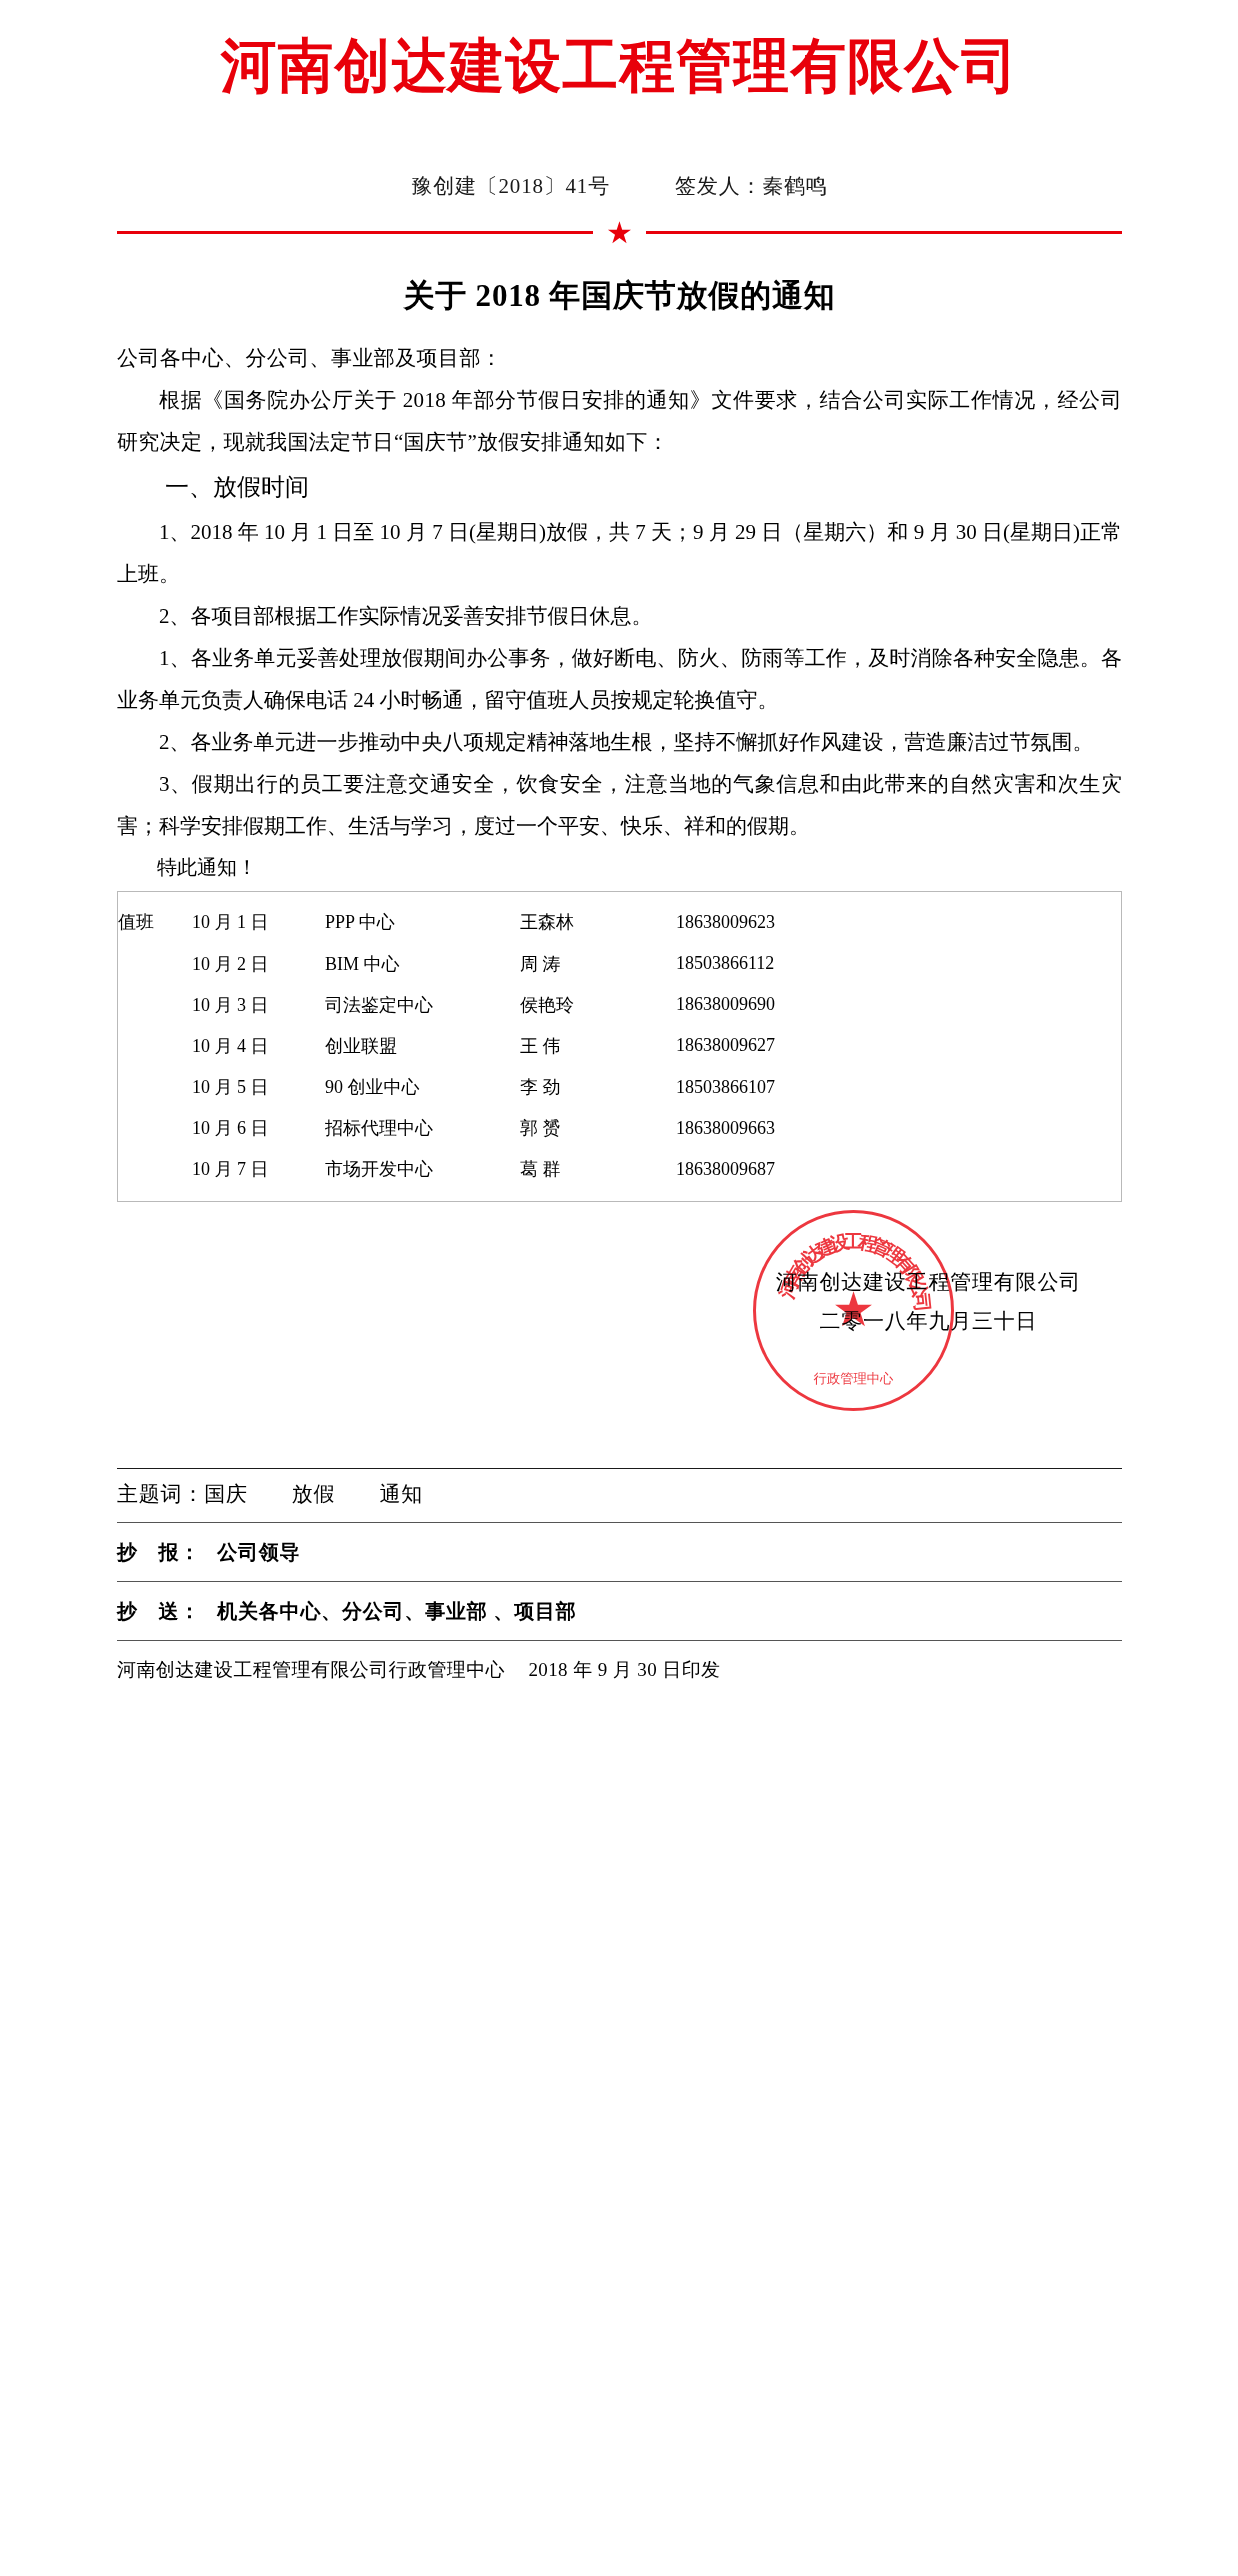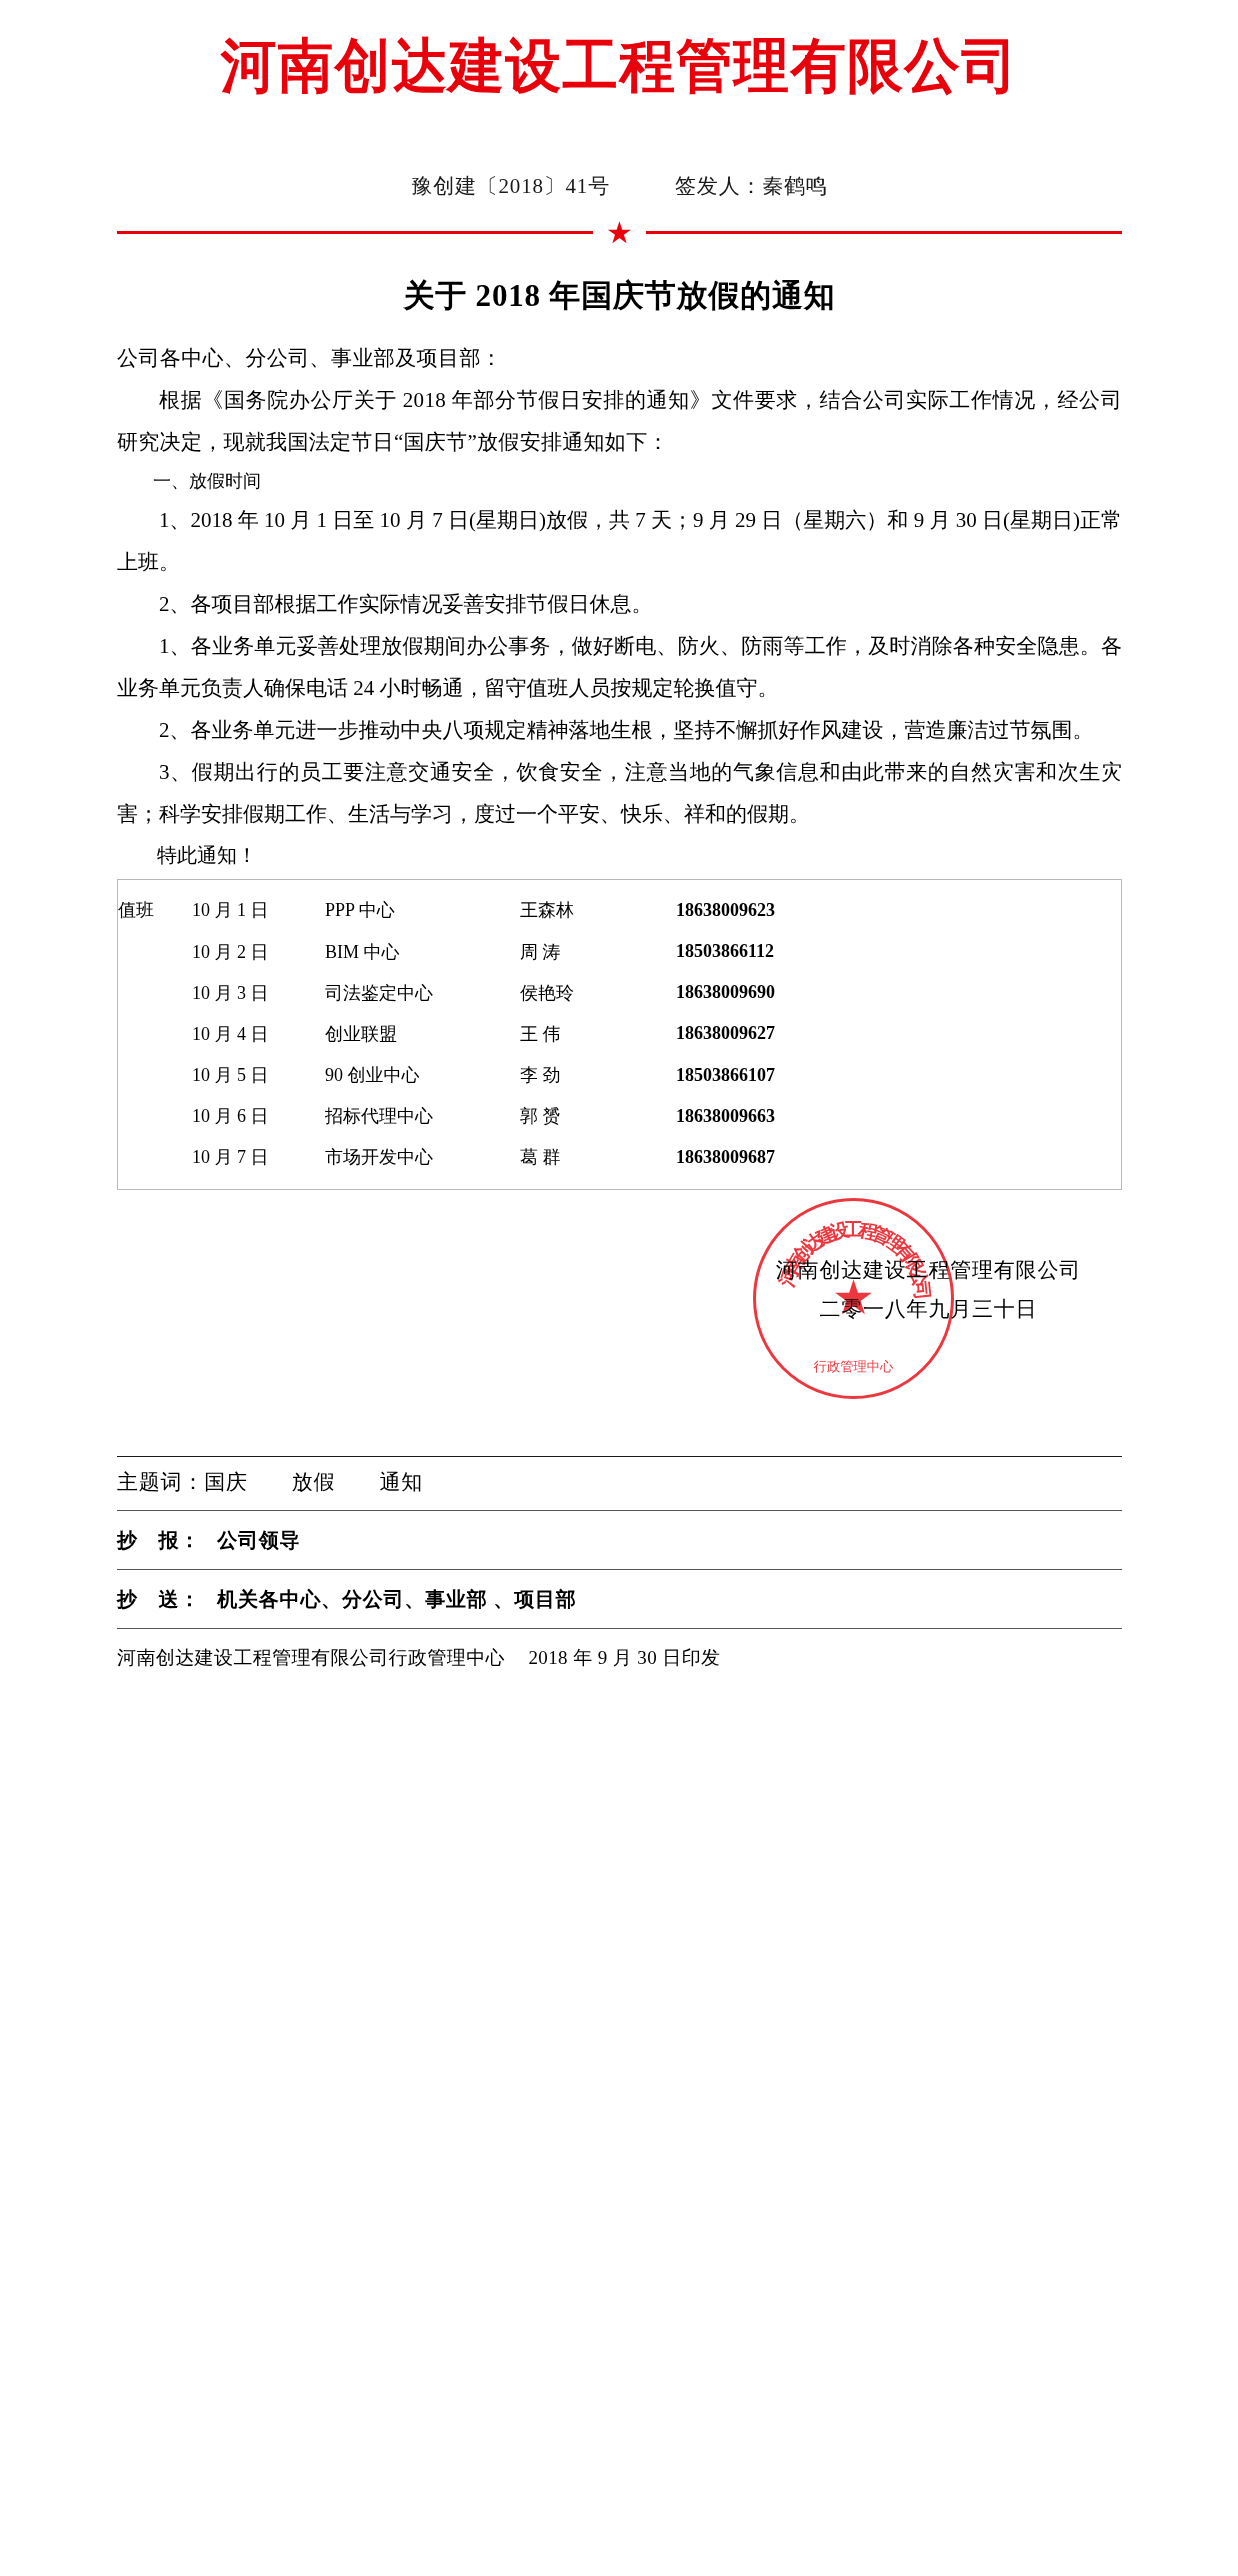--- a/index.html
+++ b/index.html
@@ -94,21 +94,21 @@
   }
   p.body-par {
     font-size: 21px;
     line-height: 2.0;
     letter-spacing: 0.3px;
     margin: 0;
     text-indent: 2em;
     text-align: justify;
   }
   .section-head {
-    font-size: 18px;
+    font-size: 24px;
     line-height: 2.0;
     margin: 0;
     text-indent: 2em;
   }
   .list-item {
     font-size: 21px;
     line-height: 2.0;
     margin: 0;
     text-indent: 2em;
     text-align: justify;
@@ -138,21 +138,21 @@
   }
   table.duty-table td {
     padding: 8.6px 0;
     white-space: nowrap;
     margin-left: 31px;
   }
   td.c-label { width: 74px; padding-left: 11px; }
   td.c-date  { width: 133px; }
   td.c-dept  { width: 195px; }
   td.c-name  { width: 156px; }
-  td.c-phone { width: auto; font-weight: bold; }
+  td.c-phone { width: auto; }
 
   
   .sign-block {
     position: relative;
     height: 258px;
   }
   .sign-text {
     position: absolute;
     right: 41px;
     top: 61px;

